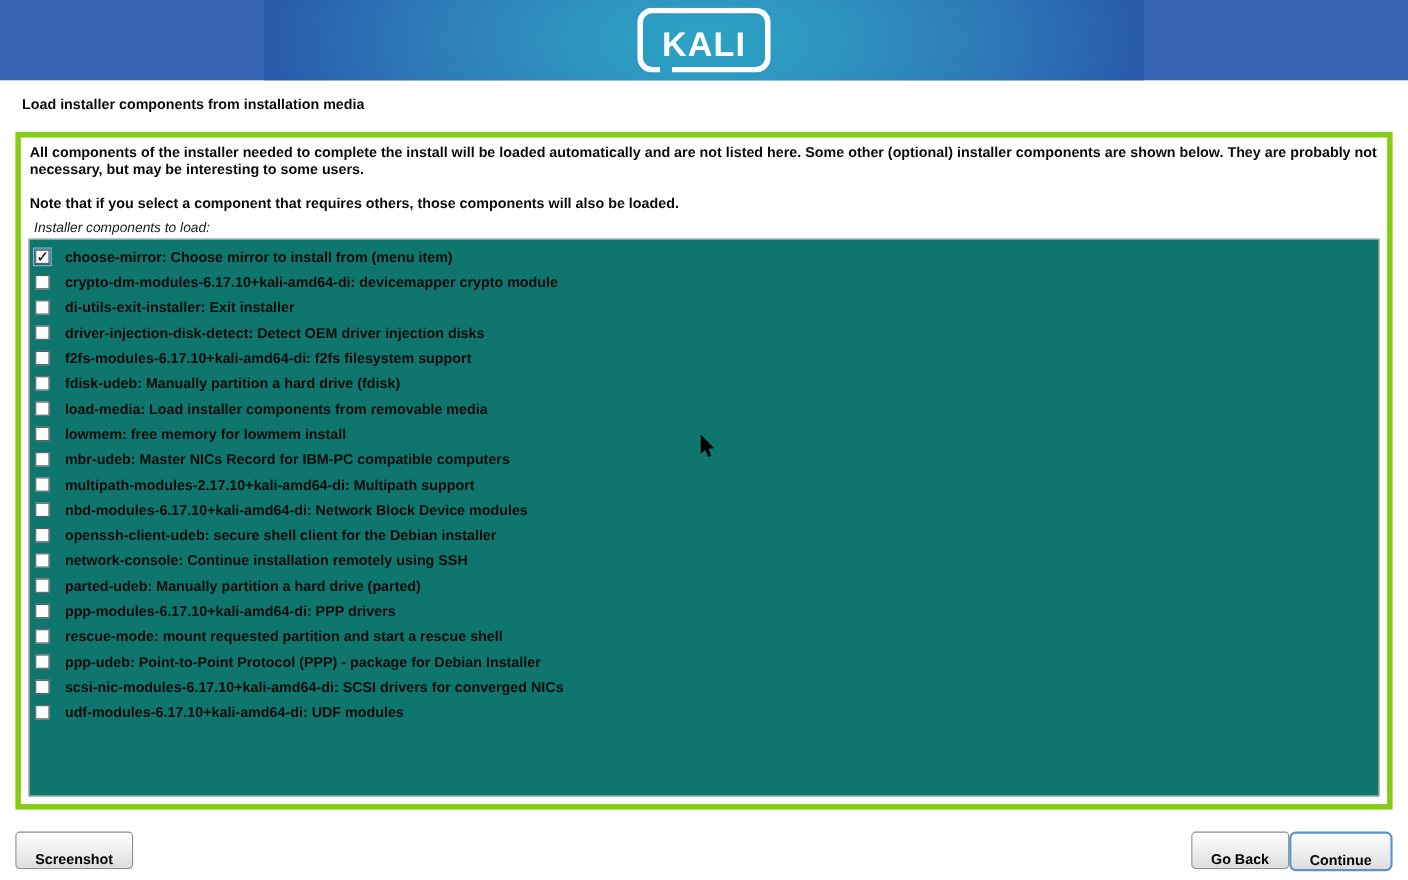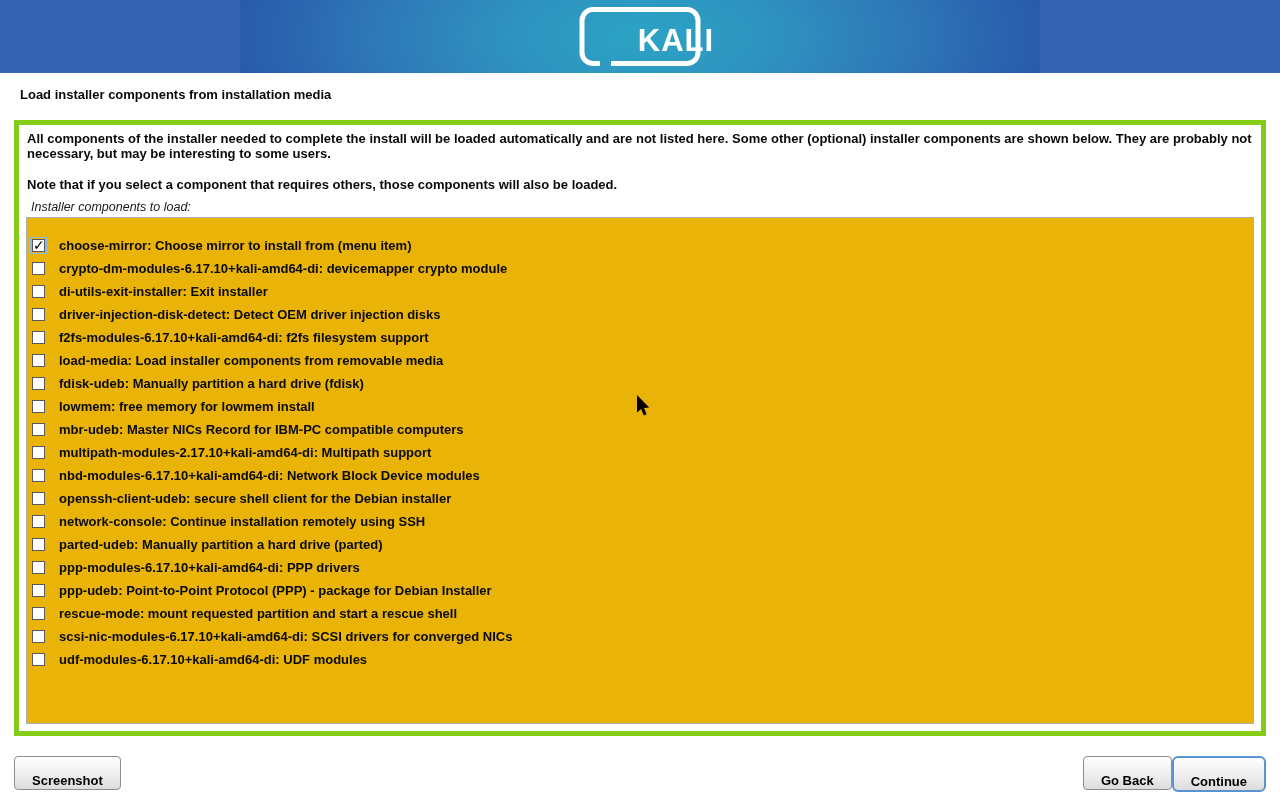--- a/index.html
+++ b/index.html
@@ -25,21 +25,20 @@
   .kali-logo {
     position: absolute; left: 50%; top: 7px; transform: translateX(-50%);
     width: 122px; height: 59px;
   }
   .kali-logo svg { display: block; }
   .kali-logo .logo-text {
     position: absolute; left: 0; top: 4px; width: 100%; height: 100%;
     display: flex; align-items: center; justify-content: center;
     color: #ffffff; font-weight: bold; font-size: 31px; letter-spacing: 1px;
     font-family: "Liberation Sans", sans-serif;
-    margin-left: 36px;
   }
 
   
   .page-title {
     position: absolute; left: 20px; top: 87px;
     font-size: 13px; font-weight: bold;
   }
 
   
   .content-box {
@@ -52,22 +51,22 @@
   }
   .note { margin-top: 16px; }
   .list-label {
     margin: 8px 0 0 4px;
     font-size: 12.5px; font-style: italic; font-weight: normal; color: #1a1a1a;
   }
 
   
   .list-box {
     position: absolute; left: 7px; right: 7px; top: 92px; bottom: 7px;
-    border: 1px solid #adadad; background: #eab308;
-    padding-top: 16px; overflow: hidden;
+    border: 1px solid #adadad; background: #0f766e;
+    padding-top: 4px; overflow: hidden;
   }
   .row {
     display: flex; align-items: center; height: 23px; padding-left: 5px;
   }
   .cb {
     position: relative; flex: 0 0 auto;
     width: 13px; height: 13px; margin-right: 14px;
     border: 1px solid #58595b; background: #ffffff;
   }
   .cb.checked::after {
@@ -143,30 +142,30 @@
     <span class="lbl">driver-injection-disk-detect: Detect OEM driver injection disks</span>
   </div>
 
   <div class="row">
     <span class="cb"></span>
     <span class="lbl">f2fs-modules-6.17.10+kali-amd64-di: f2fs filesystem support</span>
   </div>
 
   <div class="row">
     <span class="cb"></span>
+    <span class="lbl">fdisk-udeb: Manually partition a hard drive (fdisk)</span>
+  </div>
+
+  <div class="row">
+    <span class="cb"></span>
     <span class="lbl">load-media: Load installer components from removable media</span>
   </div>
 
   <div class="row">
     <span class="cb"></span>
-    <span class="lbl">fdisk-udeb: Manually partition a hard drive (fdisk)</span>
-  </div>
-
-  <div class="row">
-    <span class="cb"></span>
     <span class="lbl">lowmem: free memory for lowmem install</span>
   </div>
 
   <div class="row">
     <span class="cb"></span>
     <span class="lbl">mbr-udeb: Master NICs Record for IBM-PC compatible computers</span>
   </div>
 
   <div class="row">
     <span class="cb"></span>
@@ -193,26 +192,26 @@
     <span class="lbl">parted-udeb: Manually partition a hard drive (parted)</span>
   </div>
 
   <div class="row">
     <span class="cb"></span>
     <span class="lbl">ppp-modules-6.17.10+kali-amd64-di: PPP drivers</span>
   </div>
 
   <div class="row">
     <span class="cb"></span>
+    <span class="lbl">rescue-mode: mount requested partition and start a rescue shell</span>
+  </div>
+
+  <div class="row">
+    <span class="cb"></span>
     <span class="lbl">ppp-udeb: Point-to-Point Protocol (PPP) - package for Debian Installer</span>
-  </div>
-
-  <div class="row">
-    <span class="cb"></span>
-    <span class="lbl">rescue-mode: mount requested partition and start a rescue shell</span>
   </div>
 
   <div class="row">
     <span class="cb"></span>
     <span class="lbl">scsi-nic-modules-6.17.10+kali-amd64-di: SCSI drivers for converged NICs</span>
   </div>
 
   <div class="row">
     <span class="cb"></span>
     <span class="lbl">udf-modules-6.17.10+kali-amd64-di: UDF modules</span>

